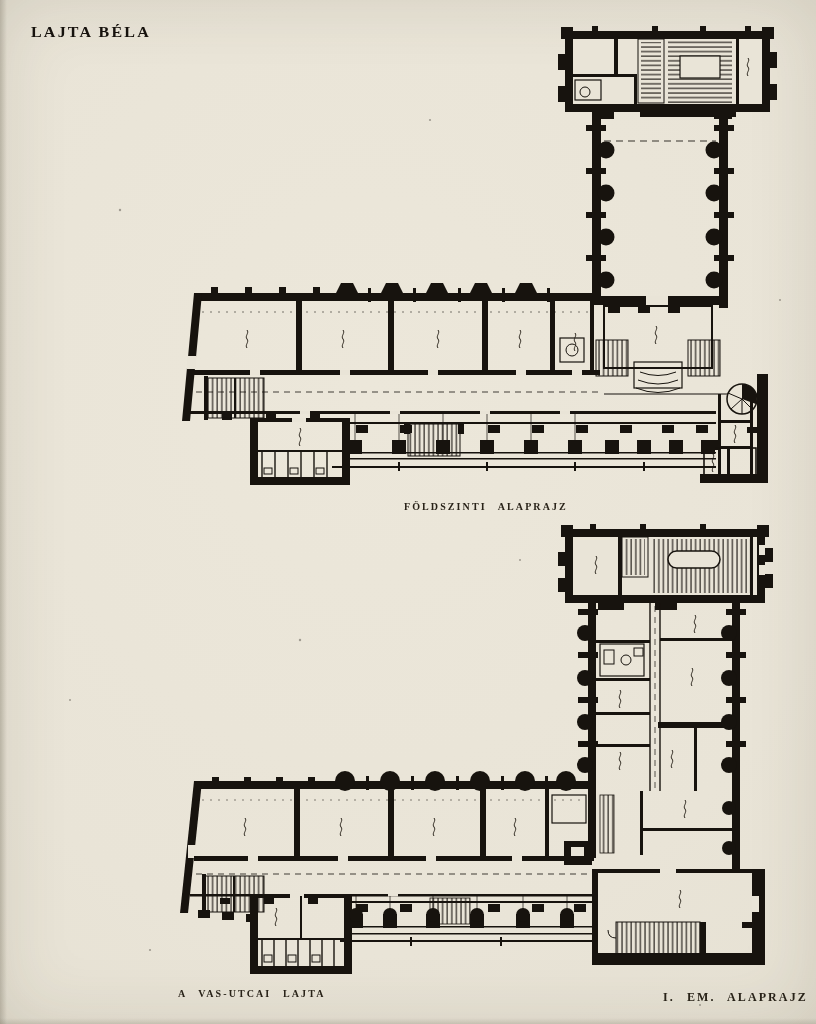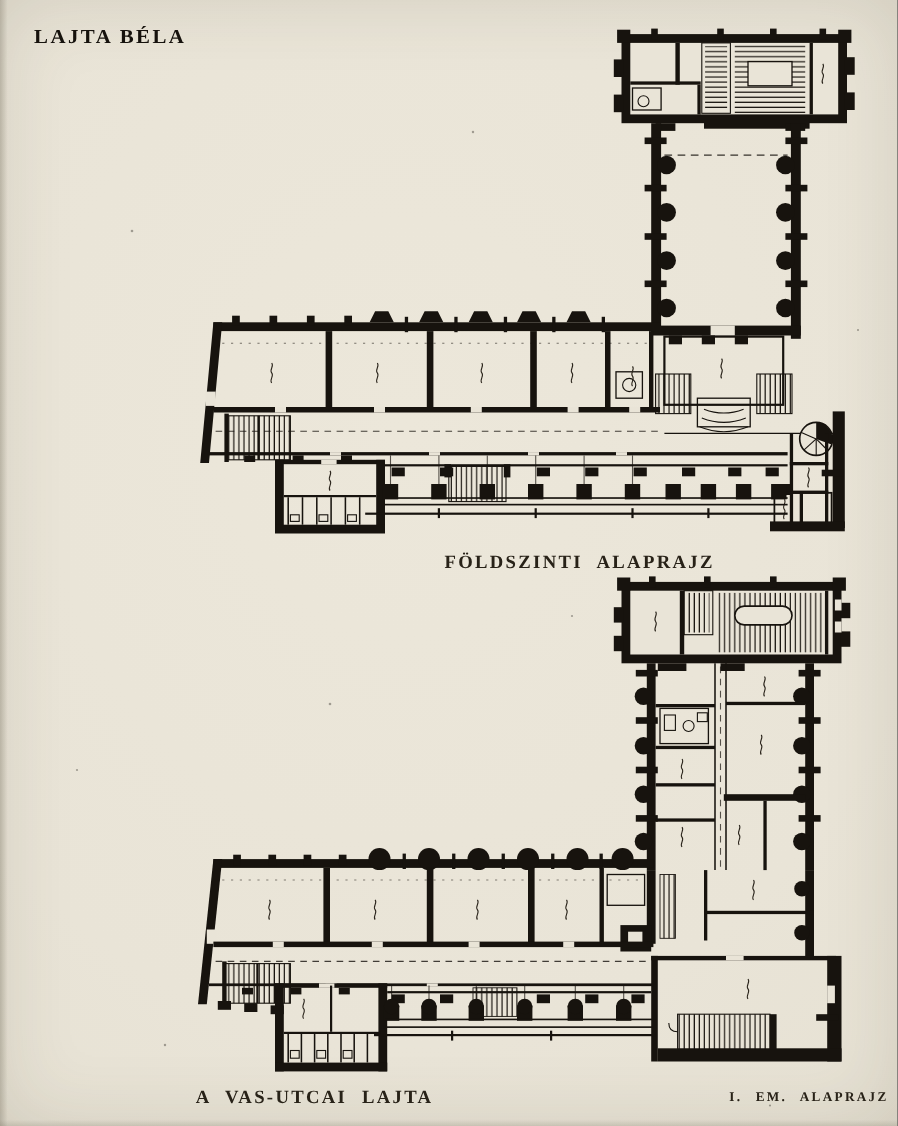--- a/index.html
+++ b/index.html
@@ -10,31 +10,31 @@
     box-shadow: inset 0 0 70px rgba(70,62,45,.14);
     font-family:"Liberation Serif",serif;
   }
   .edge-left{position:absolute;left:0;top:0;bottom:0;width:7px;
     background:linear-gradient(90deg,rgba(95,88,70,.28),rgba(95,88,70,0));}
   .edge-bottom{position:absolute;left:0;right:0;bottom:0;height:6px;
     background:linear-gradient(0deg,rgba(95,88,70,.18),rgba(95,88,70,0));}
   .plansvg{position:absolute;left:0;top:0;}
   .author{
     position:absolute;left:31px;top:23px;
-    font-weight:bold;font-size:19px;letter-spacing:2.2px;color:#16120d;
+    font-weight:bold;font-size:16px;letter-spacing:2.2px;color:#16120d;
     transform:scaleY(.95);white-space:nowrap;
   }
   .watermark{
     position:absolute;left:29px;top:12px;
     font-family:"DejaVu Serif",serif;font-size:21px;
     color:rgba(104,99,86,.82);letter-spacing:.4px;white-space:nowrap;
   }
   .cap{
     position:absolute;font-weight:bold;color:#28221７;color:#282218;
-    font-size:17px;letter-spacing:2.1px;word-spacing:7px;white-space:nowrap;
+    font-size:10px;letter-spacing:2.1px;word-spacing:7px;white-space:nowrap;
   }
   .cap-ground{left:404px;top:501px;}
   .cap-school{left:178px;top:988px;}
   .cap-first{left:663px;top:990px;font-size:12px;}
 </style>
 </head>
 <body>
 
 <div class="page">
   <div class="edge-left"></div>

